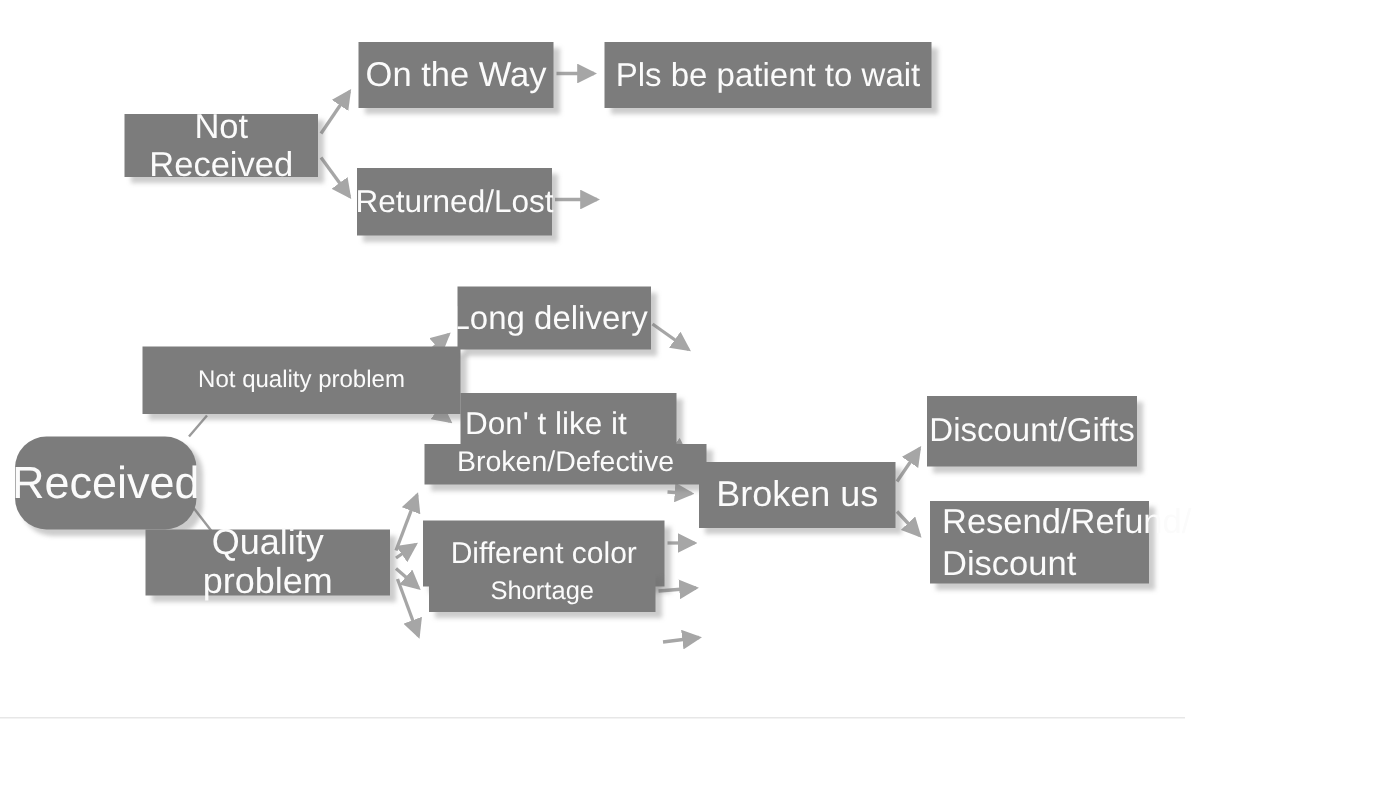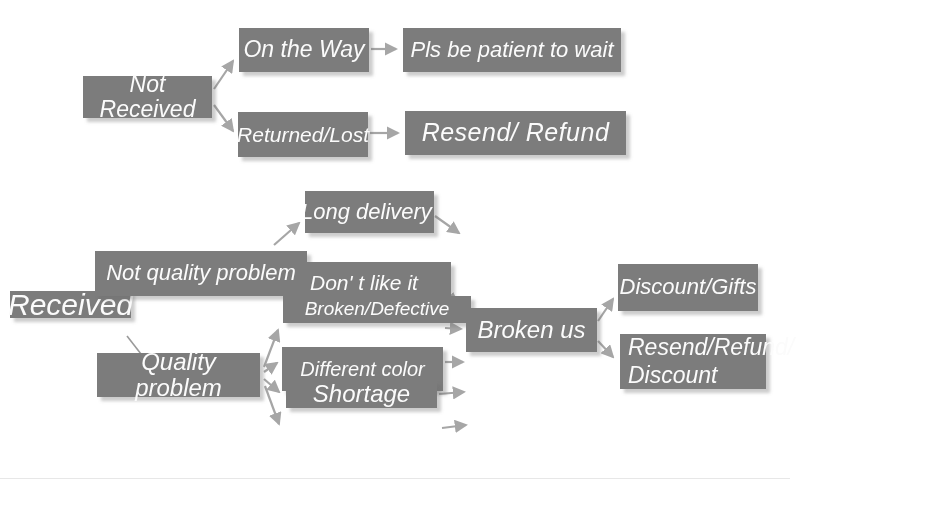--- a/index.html
+++ b/index.html
@@ -22,38 +22,37 @@
     background: #7c7c7c;
     color: #fbfbfb;
     display: flex;
     align-items: center;
     justify-content: center;
     text-align: center;
     box-shadow: 4px 4px 3px rgba(110,110,110,0.35);
     line-height: 1.1;
     white-space: pre-line;
     box-sizing: border-box;
-    font-style: italic;
   }
   .node.align-left { justify-content: flex-start; text-align: left; }
 
   
   .n-not-received     { left: 83px;  top: 76px;  width: 129px; height: 42px; font-size: 23px; }
   .n-on-the-way       { left: 239px; top: 28px;  width: 130px; height: 44px; font-size: 23px; }
   .n-pls-wait         { left: 403px; top: 28px;  width: 218px; height: 44px; font-size: 22px; }
   .n-returned-lost    { left: 238px; top: 112px; width: 130px; height: 45px; font-size: 21px; }
   .n-resend-refund    { left: 405px; top: 111px; width: 221px; height: 44px; font-size: 25px; letter-spacing: 0.5px; }
-  .n-received         { left: 10px;  top: 291px; width: 121px; height: 27px; font-size: 30px; }
-  .n-not-quality      { left: 95px;  top: 231px; width: 212px; height: 45px; font-size: 22px; margin-top: 20px; }
+  .n-received         { left: 10px;  top: 291px; width: 121px; height: 62px; font-size: 30px; border-radius: 21px; }
+  .n-not-quality      { left: 95px;  top: 231px; width: 212px; height: 45px; font-size: 16px; }
   .n-quality-problem  { left: 97px;  top: 353px; width: 163px; height: 44px; font-size: 24px; }
   .n-long-delivery    { left: 305px; top: 191px; width: 129px; height: 42px; font-size: 22px; text-indent: -4px; overflow: hidden; }
   .n-dont-like        { left: 307px; top: 262px; width: 144px; height: 41px; font-size: 21px; padding-left: 3px; }
   .n-broken-defective { left: 283px; top: 296px; width: 188px; height: 27px; font-size: 19px; }
   .n-different-color  { left: 282px; top: 347px; width: 161px; height: 44px; font-size: 20px; }
-  .n-shortage         { left: 286px; top: 381px; width: 151px; height: 27px; font-size: 24px; }
+  .n-shortage         { left: 286px; top: 381px; width: 151px; height: 27px; font-size: 17px; }
   .n-wrong-items      { left: 285px; top: 415px; width: 155px; height: 28px; font-size: 20px; }
   .n-contact-us       { left: 466px; top: 308px; width: 131px; height: 44px; font-size: 24px; }
   .n-discount-gifts   { left: 618px; top: 264px; width: 140px; height: 47px; font-size: 22px; }
   .n-resend-refund-discount { left: 620px; top: 334px; width: 146px; height: 55px; font-size: 23px; padding-left: 8px; line-height: 1.2; }
 
   .baseline {
     position: absolute;
     left: 0; top: 478px;
     width: 790px; height: 1px;
     background: #e7e7e7;
@@ -101,21 +100,20 @@
   </svg>
 
   <div class="node n-not-received">Not Received</div>
 
   <div class="node n-on-the-way">On the Way</div>
 
   <div class="node n-pls-wait">Pls be patient to wait</div>
 
   <div class="node n-returned-lost">Returned/Lost</div>
 
-  <div class="node n-resend-refund">Resend/ Refund</div>
 
   <div class="node n-received">Received</div>
 
   <div class="node n-not-quality">Not quality problem</div>
 
   <div class="node n-quality-problem">Quality problem</div>
 
   <div class="node n-long-delivery align-left">Long delivery</div>
 
   <div class="node n-dont-like align-left">Don' t like it</div>

